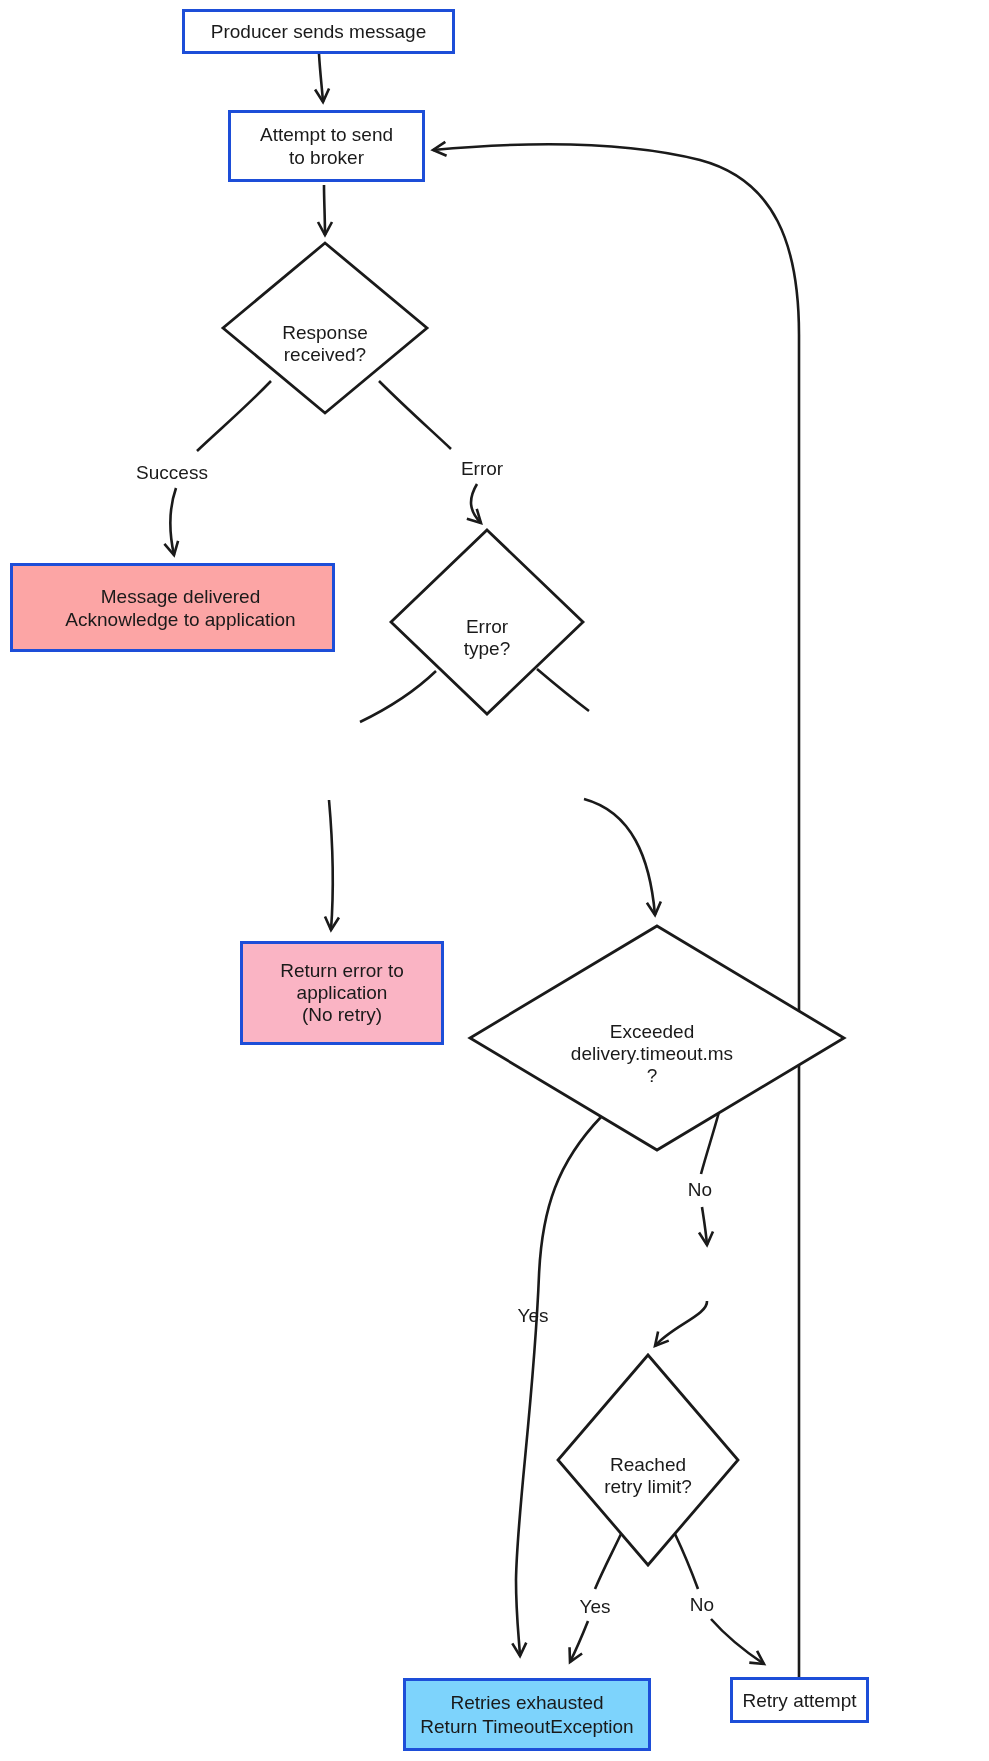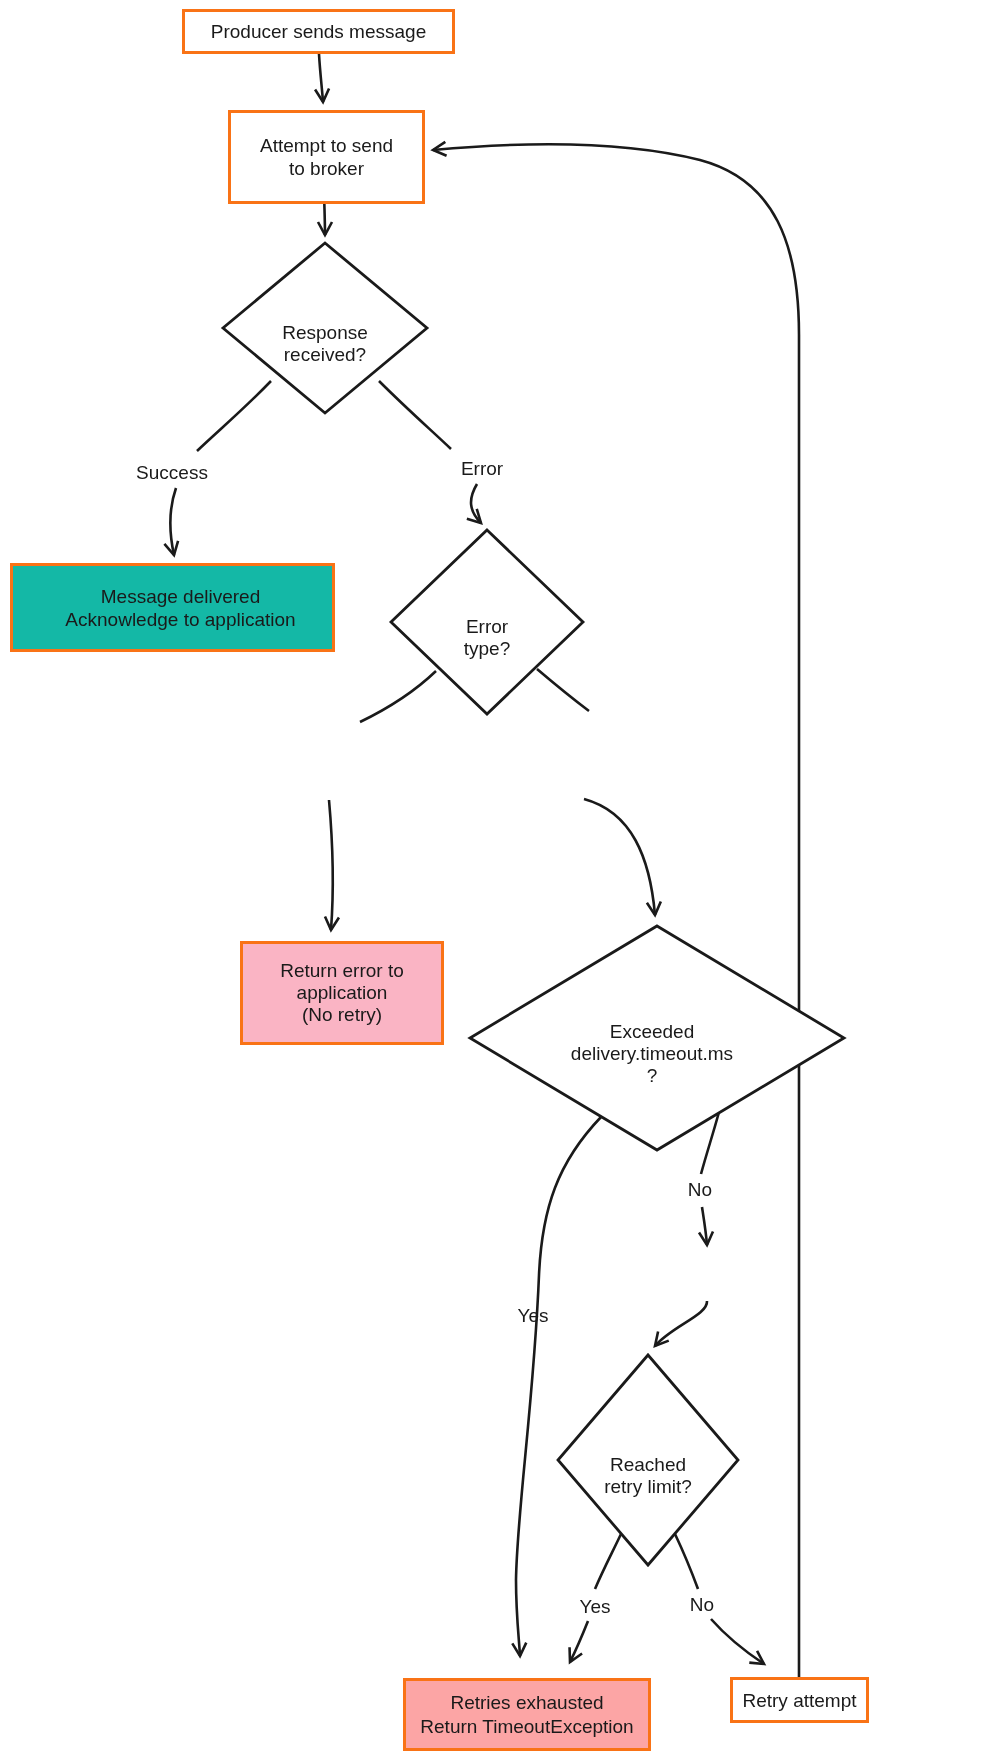--- a/index.html
+++ b/index.html
@@ -7,36 +7,36 @@
     width:989px;height:1761px;position:relative;
     font-family:"Liberation Sans",sans-serif;color:#1a1a1a;
   }
   .canvas{position:absolute;left:0;top:0;width:989px;height:1761px;}
   svg.wires{position:absolute;left:0;top:0;}
   svg.wires path{fill:none;stroke:#1a1a1a;stroke-width:2.6px;}
   svg.wires polygon{stroke:#1a1a1a;stroke-width:2.8px;}
   .node{
     position:absolute;box-sizing:border-box;
     display:flex;flex-direction:column;align-items:center;justify-content:center;
-    border:3px solid #f97316;background:#ffffff;
+    border:3px solid #1d4ed8;background:#ffffff;
     font-size:19px;line-height:23px;text-align:center;white-space:nowrap;
   }
   .node span,.dtext span,.elabel span{display:block;}
   .dtext{
     position:absolute;transform:translate(-50%,-50%);
     font-size:19px;line-height:22px;text-align:center;white-space:nowrap;margin-top:16px;
   }
   .elabel{
     position:absolute;transform:translate(-50%,-50%);
     font-size:19px;line-height:22px;text-align:center;white-space:nowrap;
   }
   .elabel.block{transform:translateX(-50%);}
   
   #n-producer{left:182px;top:9px;width:273px;height:45px}
-  #n-attempt{left:228px;top:110px;width:197px;height:94px}
+  #n-attempt{left:228px;top:110px;width:197px;height:72px}
   #n-delivered{left:10px;top:563px;width:325px;height:89px}
   #n-return-error{left:240px;top:941px;width:204px;height:104px;line-height:22px}
   #n-wait{left:579px;top:1254px;width:256px;height:45px}
   #n-exhausted{left:403px;top:1678px;width:248px;height:73px;line-height:24px}
   #n-retry-attempt{left:730px;top:1677px;width:139px;height:46px}
   
   #t-response{left:325px;top:328px}
   #t-errortype{left:487px;top:622px}
   #t-exceeded{left:652px;top:1038px}
   #t-retrylimit{left:648px;top:1460px}
@@ -94,33 +94,33 @@
 
   <div class="node" id="n-producer">
     <span>Producer sends message</span>
   </div>
 
   <div class="node" id="n-attempt">
     <span>Attempt to send</span>
     <span>to broker</span>
   </div>
 
-  <div class="node" id="n-delivered" style="background: #14b8a6; padding-left: 16px;">
+  <div class="node" id="n-delivered" style="background: #fca5a5; padding-left: 16px;">
     <span>Message delivered</span>
     <span>Acknowledge to application</span>
   </div>
 
   <div class="node" id="n-return-error" style="background: rgb(250, 180, 196);">
     <span>Return error to</span>
     <span>application</span>
     <span>(No retry)</span>
   </div>
 
 
-  <div class="node" id="n-exhausted" style="background: #fca5a5;">
+  <div class="node" id="n-exhausted" style="background: #7dd3fc;">
     <span>Retries exhausted</span>
     <span>Return TimeoutException</span>
   </div>
 
   <div class="node" id="n-retry-attempt">
     <span>Retry attempt</span>
   </div>
 
   <div class="dtext" id="t-response">
     <span>Response</span>

